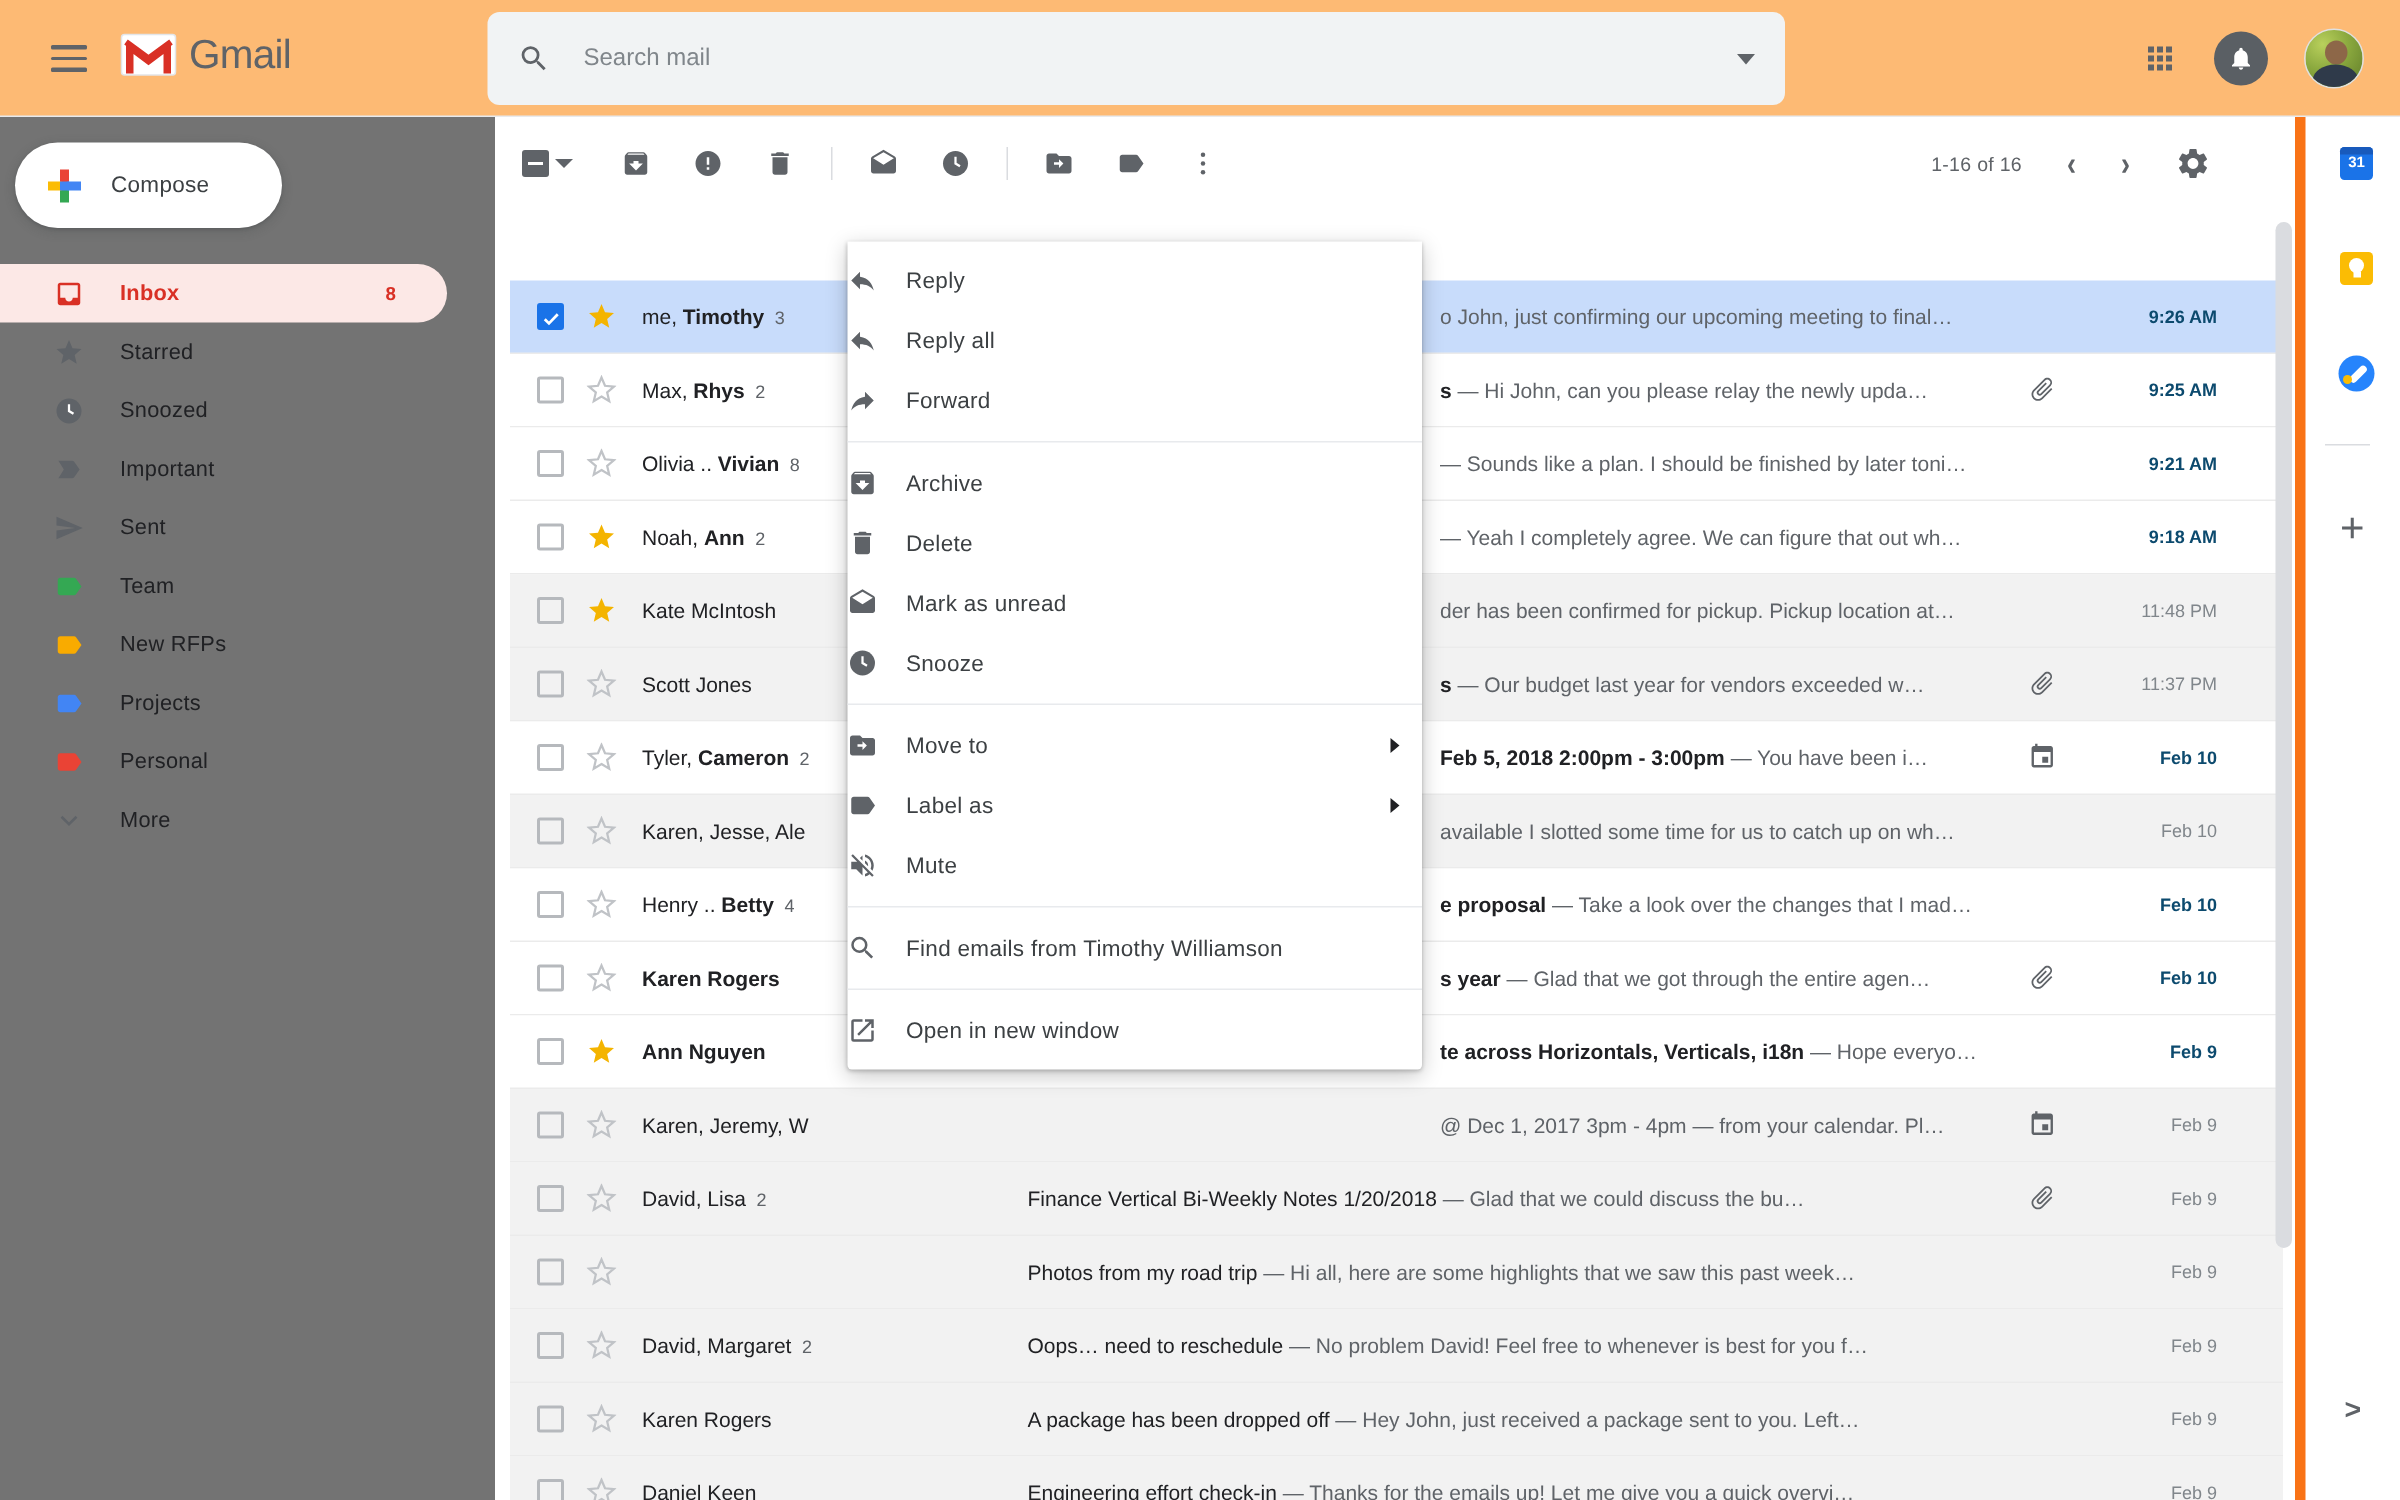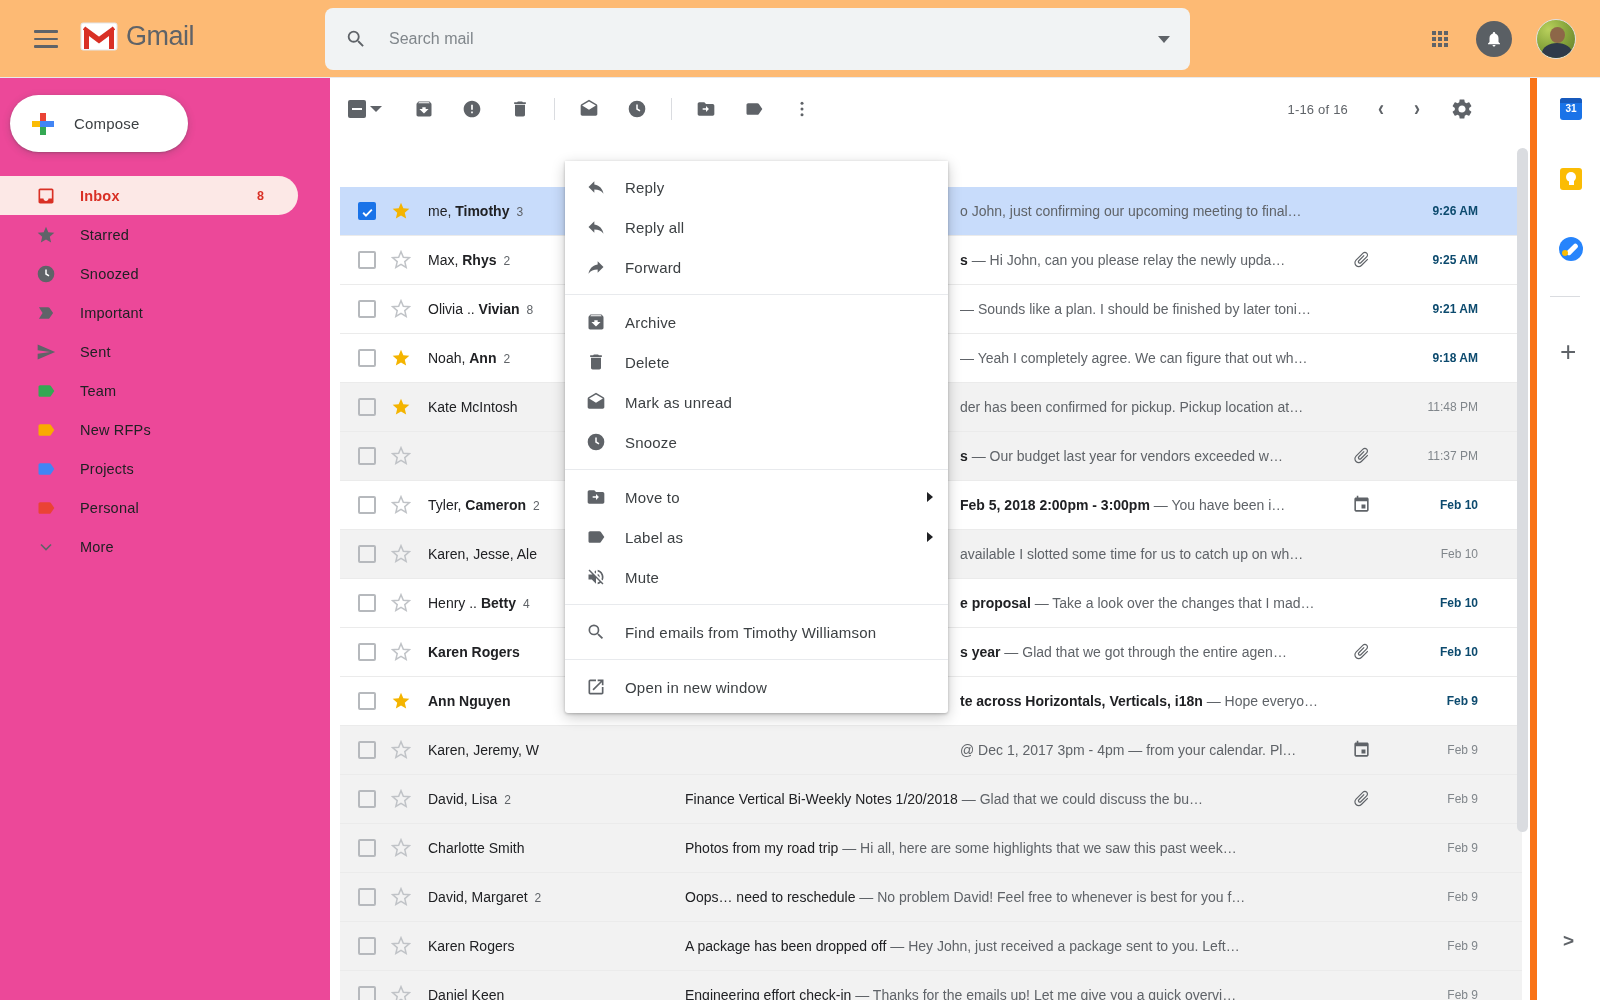--- a/index.html
+++ b/index.html
@@ -16,21 +16,21 @@
   .searchbox{position:absolute;left:325px;top:8px;width:865px;height:62px;background:#f1f3f4;border-radius:8px;display:flex;align-items:center;padding:0 20px;}
   .searchbox .ph{margin-left:22px;font-size:16px;color:#80868b;flex:1;}
   .caret{width:0;height:0;border-left:6px solid transparent;border-right:6px solid transparent;border-top:7px solid #5f6368;}
   .top-right{position:absolute;right:24px;top:0;height:78px;display:flex;align-items:center;gap:24px;}
   .bellwrap{width:36px;height:36px;border-radius:50%;background:#5a5f64;display:flex;align-items:center;justify-content:center;}
   .avatar{width:40px;height:40px;border-radius:50%;background:radial-gradient(circle at 30% 25%,#b9d05c 0%,#8aa83e 45%,#5e7a28 100%);position:relative;overflow:hidden;border:1px solid #e0e0e0;}
   .avatar .head{position:absolute;left:13px;top:7px;width:15px;height:16px;border-radius:50%;background:#8d6748;}
   .avatar .body{position:absolute;left:5px;top:23px;width:30px;height:20px;border-radius:50% 50% 0 0;background:#2f3a4a;}
 
   
-  .sidebar{position:absolute;left:0;top:78px;width:330px;height:922px;background:#ec4899;z-index:10;}
+  .sidebar{position:absolute;left:0;top:78px;width:330px;height:922px;background:#737373;z-index:10;}
   .compose{position:absolute;left:10px;top:17px;width:178px;height:57px;background:#fff;border-radius:29px;
     box-shadow:0 1px 2px rgba(60,64,67,.3),0 2px 6px 2px rgba(60,64,67,.15);display:flex;align-items:center;padding-left:20px;gap:18px;cursor:pointer;}
   .compose .clabel{font-size:15px;color:#3c4043;font-weight:500;letter-spacing:.2px;}
   .nav{position:absolute;left:0;top:98px;width:330px;}
   .nav-item{position:relative;height:39px;display:flex;align-items:center;cursor:pointer;padding-left:28px;}
   .nav-item .nicon{position:absolute;left:36px;width:20px;height:20px;color:#5f6368;}
   .nav-item .nlabel{position:absolute;left:80px;font-size:14.5px;color:#202124;letter-spacing:.2px;white-space:nowrap;}
   .nav-item .ncount{position:absolute;right:34px;font-size:12.5px;font-weight:700;}
   .nav-item.active{background:#fce8e6;border-radius:0 20px 20px 0;width:298px;}
   .nav-item.active .nlabel{color:#d93025;font-weight:700;}
@@ -66,21 +66,21 @@
   .fragb{color:#202124;font-weight:700;}
   .snip{color:#5f6368;}
   .ricon{position:absolute;left:1012px;top:14px;width:20px;height:20px;color:#5f6368;}
   .date{position:absolute;right:44px;top:0;height:49px;line-height:49px;font-size:12px;color:#80868b;}
   .date.db{color:#0c4a6e;font-weight:700;}
   .filler{height:27px;background:#fff;}
 
   
   .ctxmenu{position:absolute;left:565px;top:161px;width:383px;background:#fff;z-index:50;padding:6px 0;border-radius:0 0 3px 3px;
     box-shadow:0 1px 3px rgba(0,0,0,.24),0 4px 14px rgba(0,0,0,.22);}
-  .mitem{position:relative;height:40px;display:flex;align-items:center;padding-left:21px;cursor:pointer;}
+  .mitem{position:relative;height:40px;display:flex;align-items:center;cursor:pointer;}
   .mitem .micon{width:20px;height:20px;color:#5f6368;flex:none;}
   .mitem .mlabel{margin-left:19px;font-size:15px;color:#3c4043;letter-spacing:.2px;white-space:nowrap;}
   .mitem .sub{position:absolute;right:15px;width:0;height:0;border-top:5px solid transparent;border-bottom:5px solid transparent;border-left:6px solid #202124;}
   .mdiv{border-top:1px solid #e8eaed;margin:7px 0;}
 
   
   .scrollbar{position:absolute;left:1517px;top:148px;width:11px;height:684px;background:#dadce0;border-radius:6px;z-index:8;cursor:pointer;}
   .rail{position:absolute;left:1530px;top:78px;width:70px;height:922px;background:#fff;border-left:7px solid #f97316;z-index:10;}
   .rail .ritem{position:absolute;left:23px;cursor:pointer;}
   .cal-icon{width:22px;height:22px;background:#1a73e8;border-radius:3px;position:relative;}
@@ -370,20 +370,21 @@
       <div class="mid occ"><span class="snip">der has been confirmed for pickup. Pickup location at…</span></div>
       <div class="date">11:48 PM</div>
     </div>
     <div class="row read">
       <span class="cb"></span>
       <span class="starw">
         <svg width="20" height="20" viewBox="0 0 24 24" fill="none" stroke="#c0c3c7" stroke-width="1.8">
           <path d="M12 17.27L18.18 21l-1.64-7.03L22 9.24l-7.19-.61L12 2 9.19 8.63 2 9.24l5.46 4.73L5.82 21z"></path>
         </svg>
       </span>
+      <div class="sender"><span>Scott Jones</span></div>
       <div class="mid occ"><span class="fragb">s</span><span class="snip"> — Our budget last year for vendors exceeded w…</span></div>
       <span class="ricon">
         <svg width="19" height="19" viewBox="0 0 24 24" fill="#5f6368" style="transform:rotate(45deg)">
           <path d="M16.5 6v11.5c0 2.21-1.79 4-4 4s-4-1.79-4-4V5a2.5 2.5 0 0 1 5 0v10.5c0 .55-.45 1-1 1s-1-.45-1-1V6H10v9.5a2.5 2.5 0 0 0 5 0V5c0-2.21-1.79-4-4-4S7 2.79 7 5v12.5c0 3.04 2.46 5.5 5.5 5.5s5.5-2.46 5.5-5.5V6h-1.5z"></path>
         </svg>
       </span>
       <div class="date">11:37 PM</div>
     </div>
     <div class="row unread unread">
       <span class="cb"></span>
@@ -482,21 +483,20 @@
       </span>
       <div class="date">Feb 9</div>
     </div>
     <div class="row read">
       <span class="cb"></span>
       <span class="starw">
         <svg width="20" height="20" viewBox="0 0 24 24" fill="none" stroke="#c0c3c7" stroke-width="1.8">
           <path d="M12 17.27L18.18 21l-1.64-7.03L22 9.24l-7.19-.61L12 2 9.19 8.63 2 9.24l5.46 4.73L5.82 21z"></path>
         </svg>
       </span>
-      <div class="sender"><span>Charlotte Smith</span></div>
       <div class="mid"><span class="subj">Photos from my road trip</span><span class="snip"> — </span><span class="snip">Hi all, here are some highlights that we saw this past week…</span></div>
       <div class="date">Feb 9</div>
     </div>
     <div class="row read">
       <span class="cb"></span>
       <span class="starw">
         <svg width="20" height="20" viewBox="0 0 24 24" fill="none" stroke="#c0c3c7" stroke-width="1.8">
           <path d="M12 17.27L18.18 21l-1.64-7.03L22 9.24l-7.19-.61L12 2 9.19 8.63 2 9.24l5.46 4.73L5.82 21z"></path>
         </svg>
       </span>

